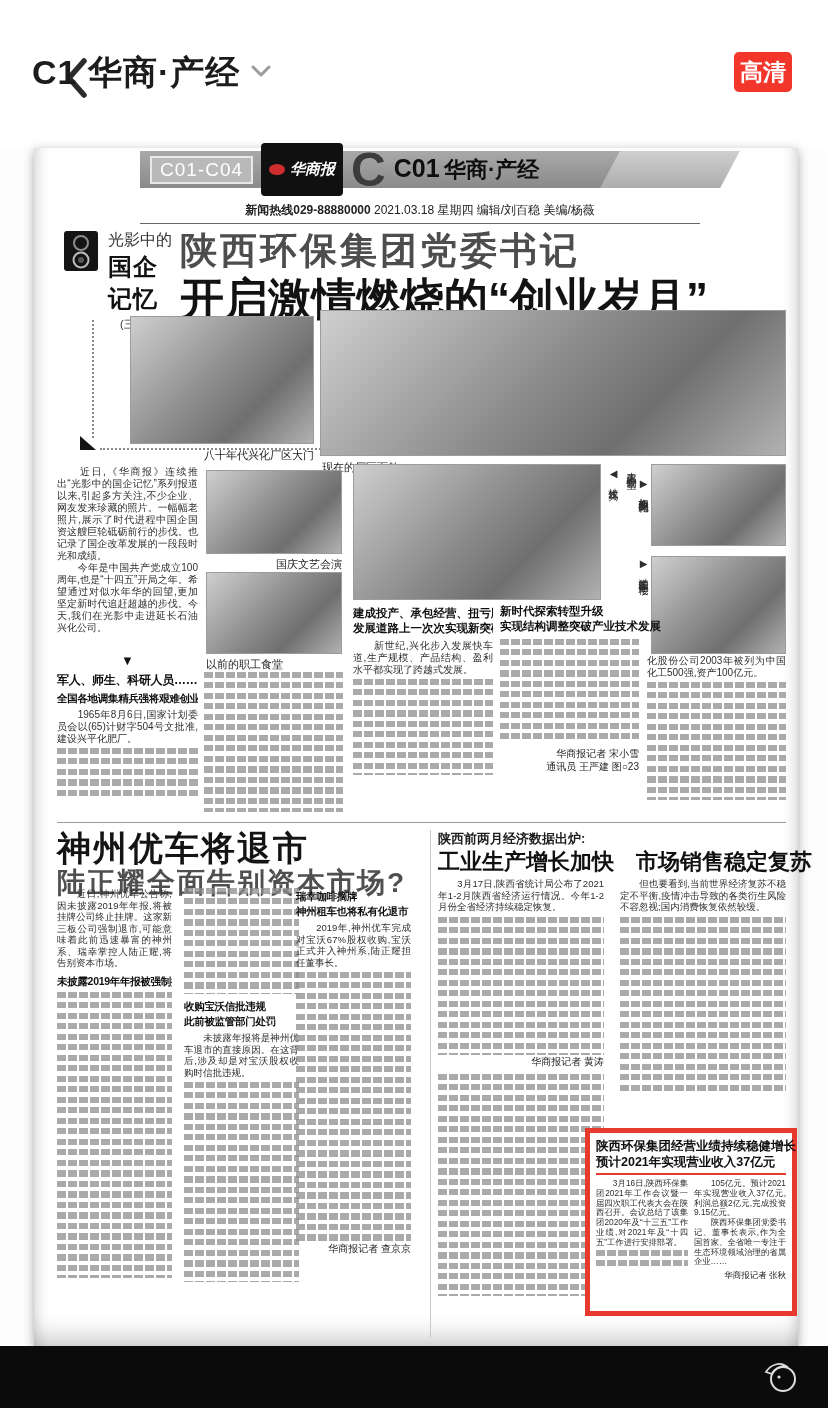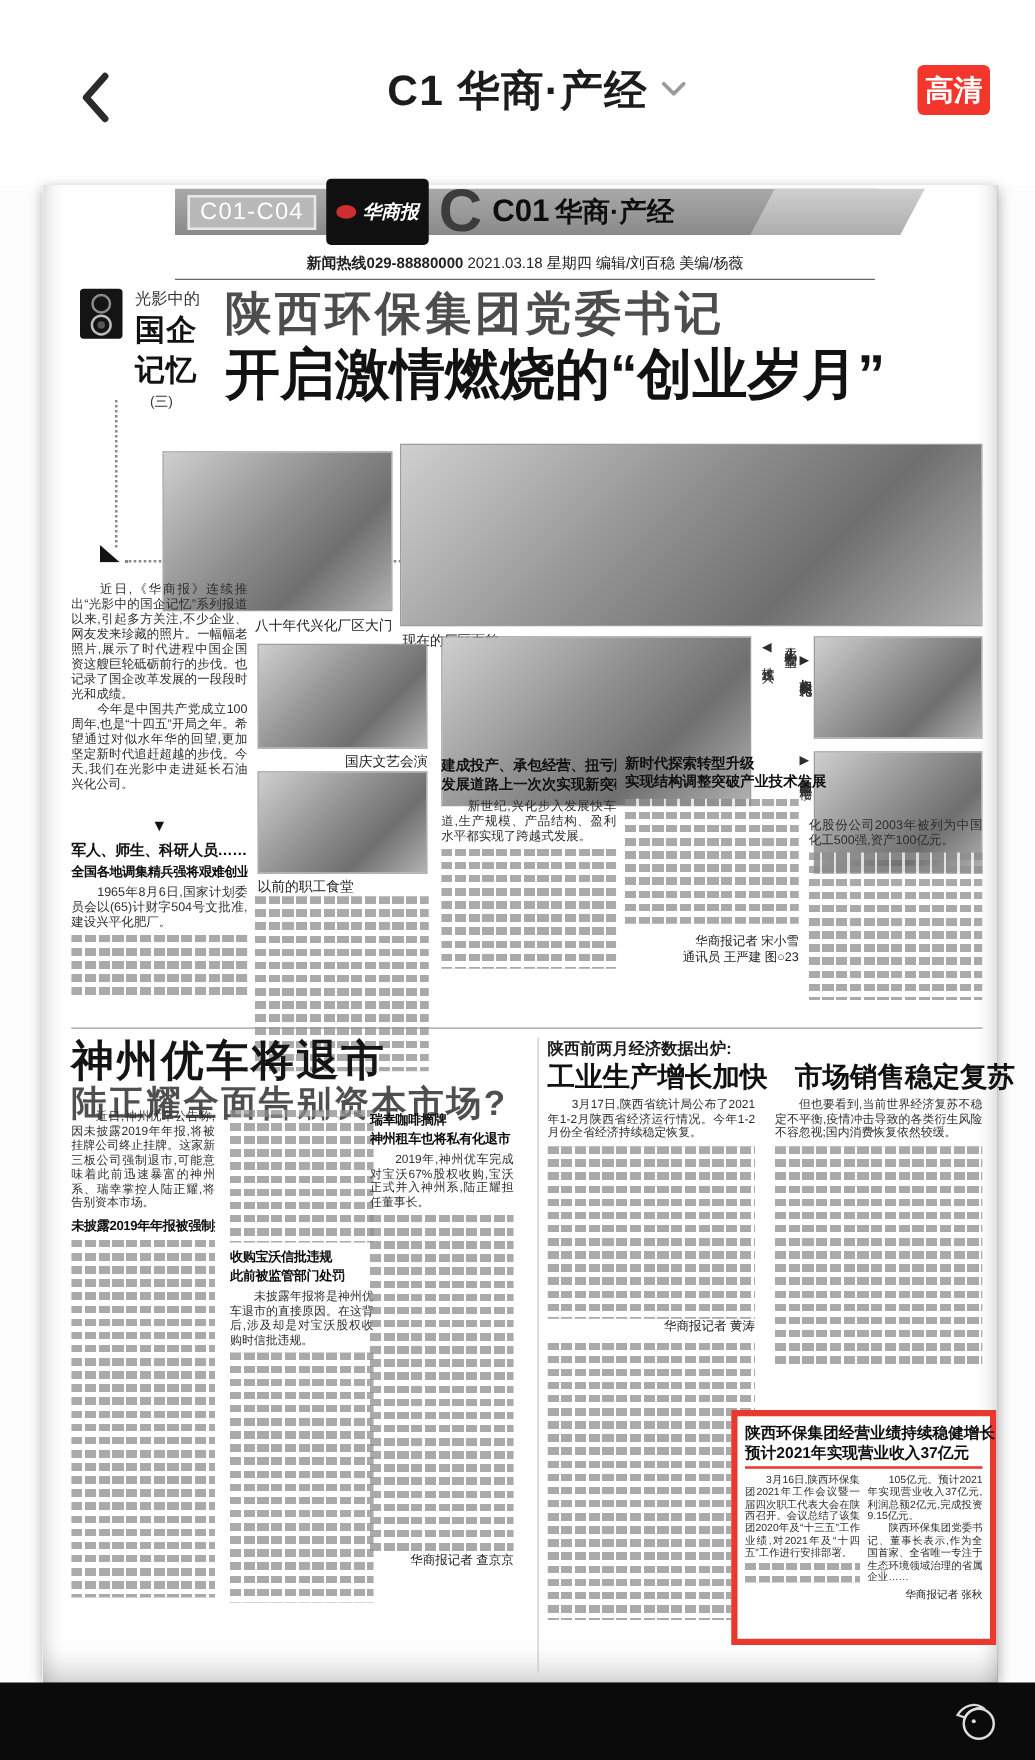--- a/index.html
+++ b/index.html
@@ -1,23 +1,23 @@
 <!DOCTYPE html>
 <html><head>
 <meta charset="utf-8">
 <style>
   html,body{margin:0;padding:0;background:#e9e9e9;}
   .screen{position:relative;width:828px;height:1408px;background:#fdfdfd;overflow:hidden;
           font-family:"Liberation Sans","DejaVu Sans",sans-serif;-webkit-font-smoothing:antialiased;}
-  .abs{position:absolute;margin-top:45px;}
+  .abs{position:absolute;}
 
   
   .appbar{position:absolute;left:0;top:0;width:828px;height:148px;background:#fff;}
   .back-btn{position:absolute;left:52px;top:54px;width:48px;height:52px;display:flex;align-items:center;justify-content:center;cursor:pointer;}
-  .bar-title{position:absolute;left:0;right:0;top:50px;text-align:center;padding-left:32px;}
+  .bar-title{position:absolute;left:0;right:0;top:50px;padding-left:32px;}
   .bar-title-inner{display:inline-flex;align-items:center;gap:10px;cursor:pointer;}
   .bar-title-text{font-size:34px;font-weight:700;color:#1c1c1c;letter-spacing:1px;}
   .hd-btn{position:absolute;right:36px;top:52px;width:58px;height:40px;background:#f2362b;color:#fff;
           font-size:23px;font-weight:700;border-radius:5px;display:flex;align-items:center;justify-content:center;cursor:pointer;}
 
   
   .paper{position:absolute;left:34px;top:148px;width:764px;height:1198px;background:#fff;
          box-shadow:0 3px 10px rgba(0,0,0,.35), inset 14px 0 16px -14px rgba(0,0,0,.25),
                     inset -14px 0 16px -14px rgba(0,0,0,.25), inset 0 -34px 26px -26px rgba(0,0,0,.22);}
 
@@ -34,21 +34,21 @@
   .mast-section{position:relative;color:#0e0e0e;white-space:nowrap;}
   .mast-code{font-size:25px;font-weight:900;}
   .mast-name{font-size:22px;font-weight:800;}
   .hotline{position:absolute;left:106px;top:54px;width:560px;text-align:center;font-size:12px;color:#222;
            border-bottom:1px solid #666;padding-bottom:4px;white-space:nowrap;}
   .hotline b{font-weight:800;}
 
   
   .tagbox{position:absolute;left:24px;top:80px;width:118px;}
   .tagrow{display:flex;gap:4px;}
-  .tagtxt1{font-size:13px;color:#333;margin-top:2px;}
+  .tagtxt1{font-size:16px;color:#333;margin-top:2px;}
   .tagtxt2{font-size:24px;font-weight:700;color:#111;font-family:"Liberation Serif","DejaVu Serif",serif;letter-spacing:1px;}
   .tagtxt3{font-size:11px;color:#333;margin-left:62px;margin-top:2px;}
   .kicker{position:absolute;left:146px;top:78px;font-size:37px;font-weight:700;color:#4d4d4d;letter-spacing:3px;white-space:nowrap;}
   .headline1{position:absolute;left:146px;top:122px;font-size:44px;font-weight:900;color:#121212;letter-spacing:0px;white-space:nowrap;}
   .dot-v{position:absolute;left:58px;top:172px;height:118px;border-left:2px dotted #888;}
   .dot-h{position:absolute;left:66px;top:300px;width:244px;border-top:2px dotted #888;}
   .tri{position:absolute;left:46px;top:288px;width:16px;height:14px;background:#141414;clip-path:polygon(0 0,100% 100%,0 100%);}
 
   .ph{background:linear-gradient(135deg,#cfcfcf 0%,#8f8f8f 45%,#6f6f6f 70%,#b2b2b2 100%);border:1px solid #9c9c9c;box-sizing:border-box;}
   .cap{font-size:11px;color:#222;}

